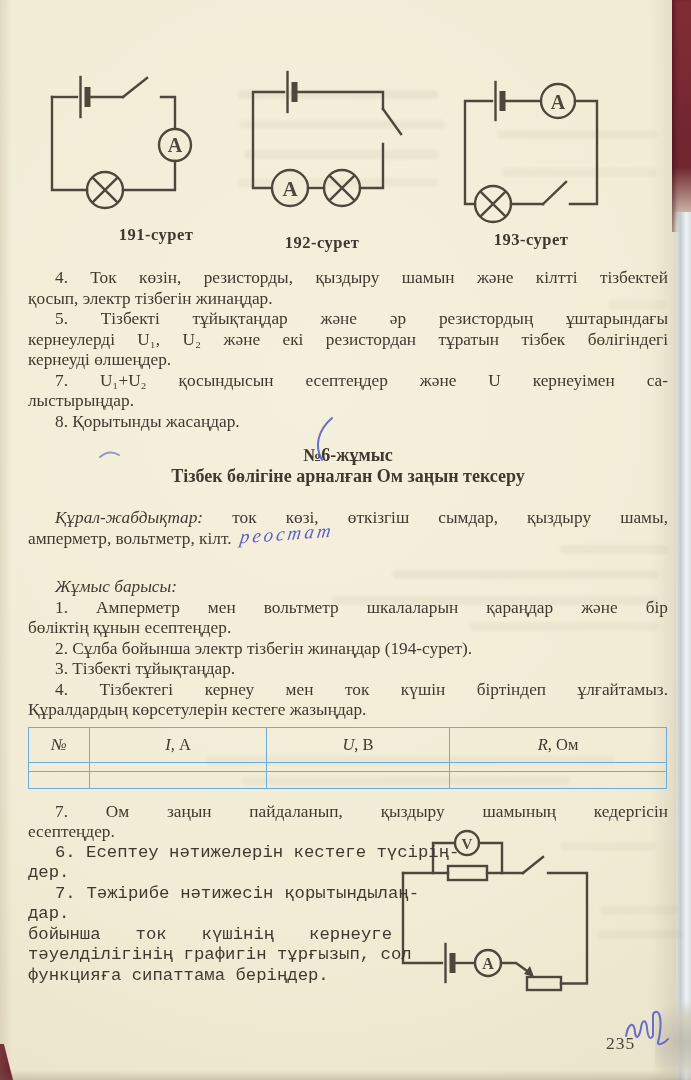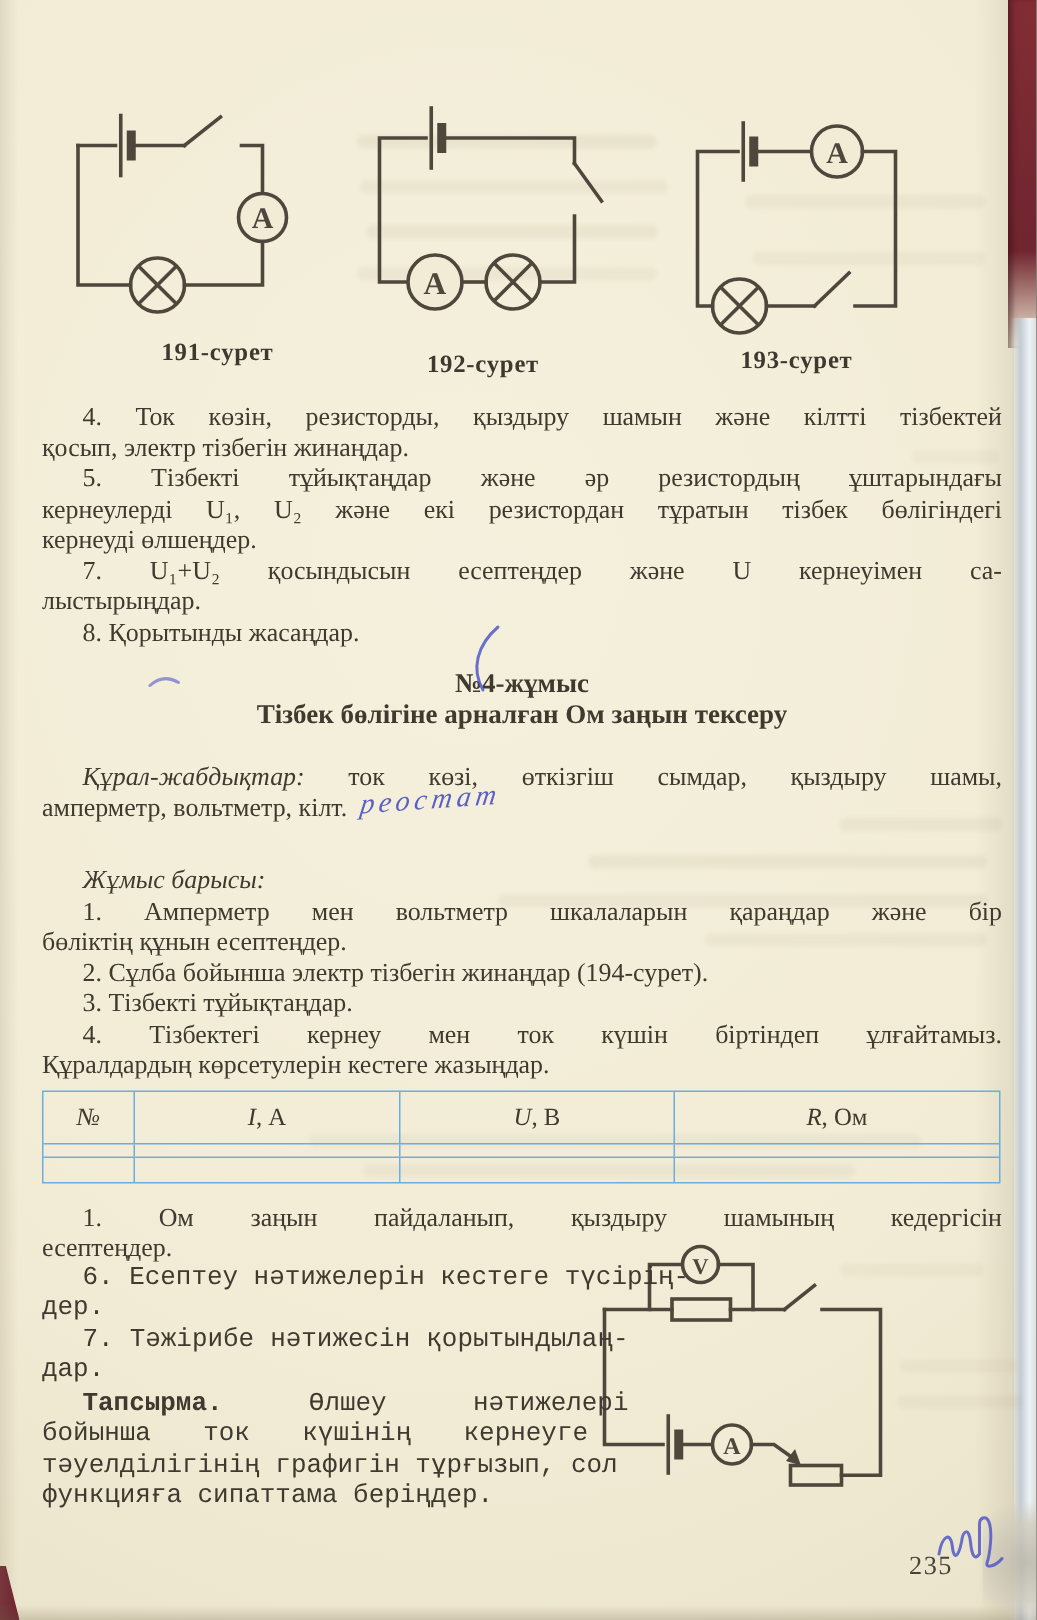--- a/index.html
+++ b/index.html
@@ -104,21 +104,21 @@
       <path class="wire" d="M46 27 H79"></path>
       <path class="wire" d="M79 27 L103 8"></path>
       <path class="wire" d="M117 27 H131 V59"></path>
       <circle class="meter" cx="131" cy="75" r="16"></circle>
       <text class="mtxt" x="131" y="82" font-size="20" text-anchor="middle">A</text>
       <path class="wire" d="M131 91 V120 H79"></path>
       <circle class="comp" cx="61" cy="120" r="18"></circle>
       <path class="comp" d="M48.3 107.3 L73.7 132.7 M73.7 107.3 L48.3 132.7"></path>
       <path class="wire" d="M43 120 H8 V27"></path>
     </svg>
-    <div class="figcap" style="left:21px;top:155px">191-сурет</div>
+    <div class="figcap" style="left:32px;top:155px">191-сурет</div>
   </div>
 
   <div class="fig" style="left:250px;top:64px;width:156px;height:186px">
     <svg width="156" height="160" viewBox="0 0 156 160">
       <path class="wire" d="M22 124 H3 V28 H34"></path>
       <line class="wire" x1="37.5" y1="8" x2="37.5" y2="48"></line>
       <line class="thick" x1="44.5" y1="18" x2="44.5" y2="38"></line>
       <path class="wire" d="M47 28 H133 V45"></path>
       <path class="wire" d="M133 45 L151 70"></path>
       <path class="wire" d="M133 80 V124 H110"></path>
@@ -174,21 +174,21 @@
   <div class="flow">
     <div class="ln ind">4. Ток көзін, резисторды, қыздыру шамын және кілтті тізбектей</div>
     <div class="ln last">қосып, электр тізбегін жинаңдар.</div>
     <div class="ln ind">5. Тізбекті тұйықтаңдар және әр резистордың ұштарындағы</div>
     <div class="ln">кернеулерді U₁, U₂ және екі резистордан тұратын тізбек бөлігіндегі</div>
     <div class="ln last">кернеуді өлшеңдер.</div>
     <div class="ln ind">7. U₁+U₂ қосындысын есептеңдер және U кернеуімен са-</div>
     <div class="ln last">лыстырыңдар.</div>
     <div class="ln ind last">8. Қорытынды жасаңдар.</div>
 
-    <div class="ln center kicker">№4-жұмыс</div>
+    <div class="ln center kicker">№6-жұмыс</div>
     <div class="ln center">Тізбек бөлігіне арналған Ом заңын тексеру</div>
 
     <div class="ln ind eq1"><span class="ital">Құрал-жабдықтар:</span><span> ток көзі, өткізгіш сымдар, қыздыру шамы,</span></div>
     <div class="ln last"><span>амперметр, вольтметр, кілт.</span><span class="handnote">реостат</span></div>
     <div class="ln ind last ital">Жұмыс барысы:</div>
 
     <div class="ln ind">1. Амперметр мен вольтметр шкалаларын қараңдар және бір</div>
     <div class="ln last">бөліктің құнын есептеңдер.</div>
     <div class="ln ind last">2. Сұлба бойынша электр тізбегін жинаңдар (194-сурет).</div>
     <div class="ln ind last">3. Тізбекті тұйықтаңдар.</div>
@@ -221,28 +221,27 @@
           <div class="cell"></div>
       </div>
       <div class="trow r2">
         <div class="cell"></div>
           <div class="cell"></div>
           <div class="cell"></div>
           <div class="cell"></div>
       </div>
     </div>
 
-    <div class="ln ind">1. Ом заңын пайдаланып, қыздыру шамының кедергісін</div>
+    <div class="ln ind">7. Ом заңын пайдаланып, қыздыру шамының кедергісін</div>
     <div class="ln last">есептеңдер.</div>
     <div class="ln ind narrow">6. Есептеу нәтижелерін кестеге түсірің-</div>
     <div class="ln last narrow">дер.</div>
     <div class="ln ind narrow">7. Тәжірибе нәтижесін қорытындылаң-</div>
     <div class="ln last narrow">дар.</div>
 
-    <div class="ln ind narrow" style="margin-top:2px"><span class="boldlbl">Тапсырма.</span><span> Өлшеу нәтижелері</span></div>
     <div class="ln narrow">бойынша ток күшінің кернеуге</div>
     <div class="ln narrow">тәуелділігінің графигін тұрғызып, сол</div>
     <div class="ln last narrow">функцияға сипаттама беріңдер.</div>
   </div>
 
   <svg class="penmark" style="left:312px;top:416px" width="24" height="46">
     <path class="pen" d="M20 2 C6 14 2 30 10 44"></path>
   </svg>
   <svg class="penmark" style="left:98px;top:448px" width="24" height="12">
     <path class="pen" style="opacity:.6" d="M2 9 Q11 1 21 7"></path>

